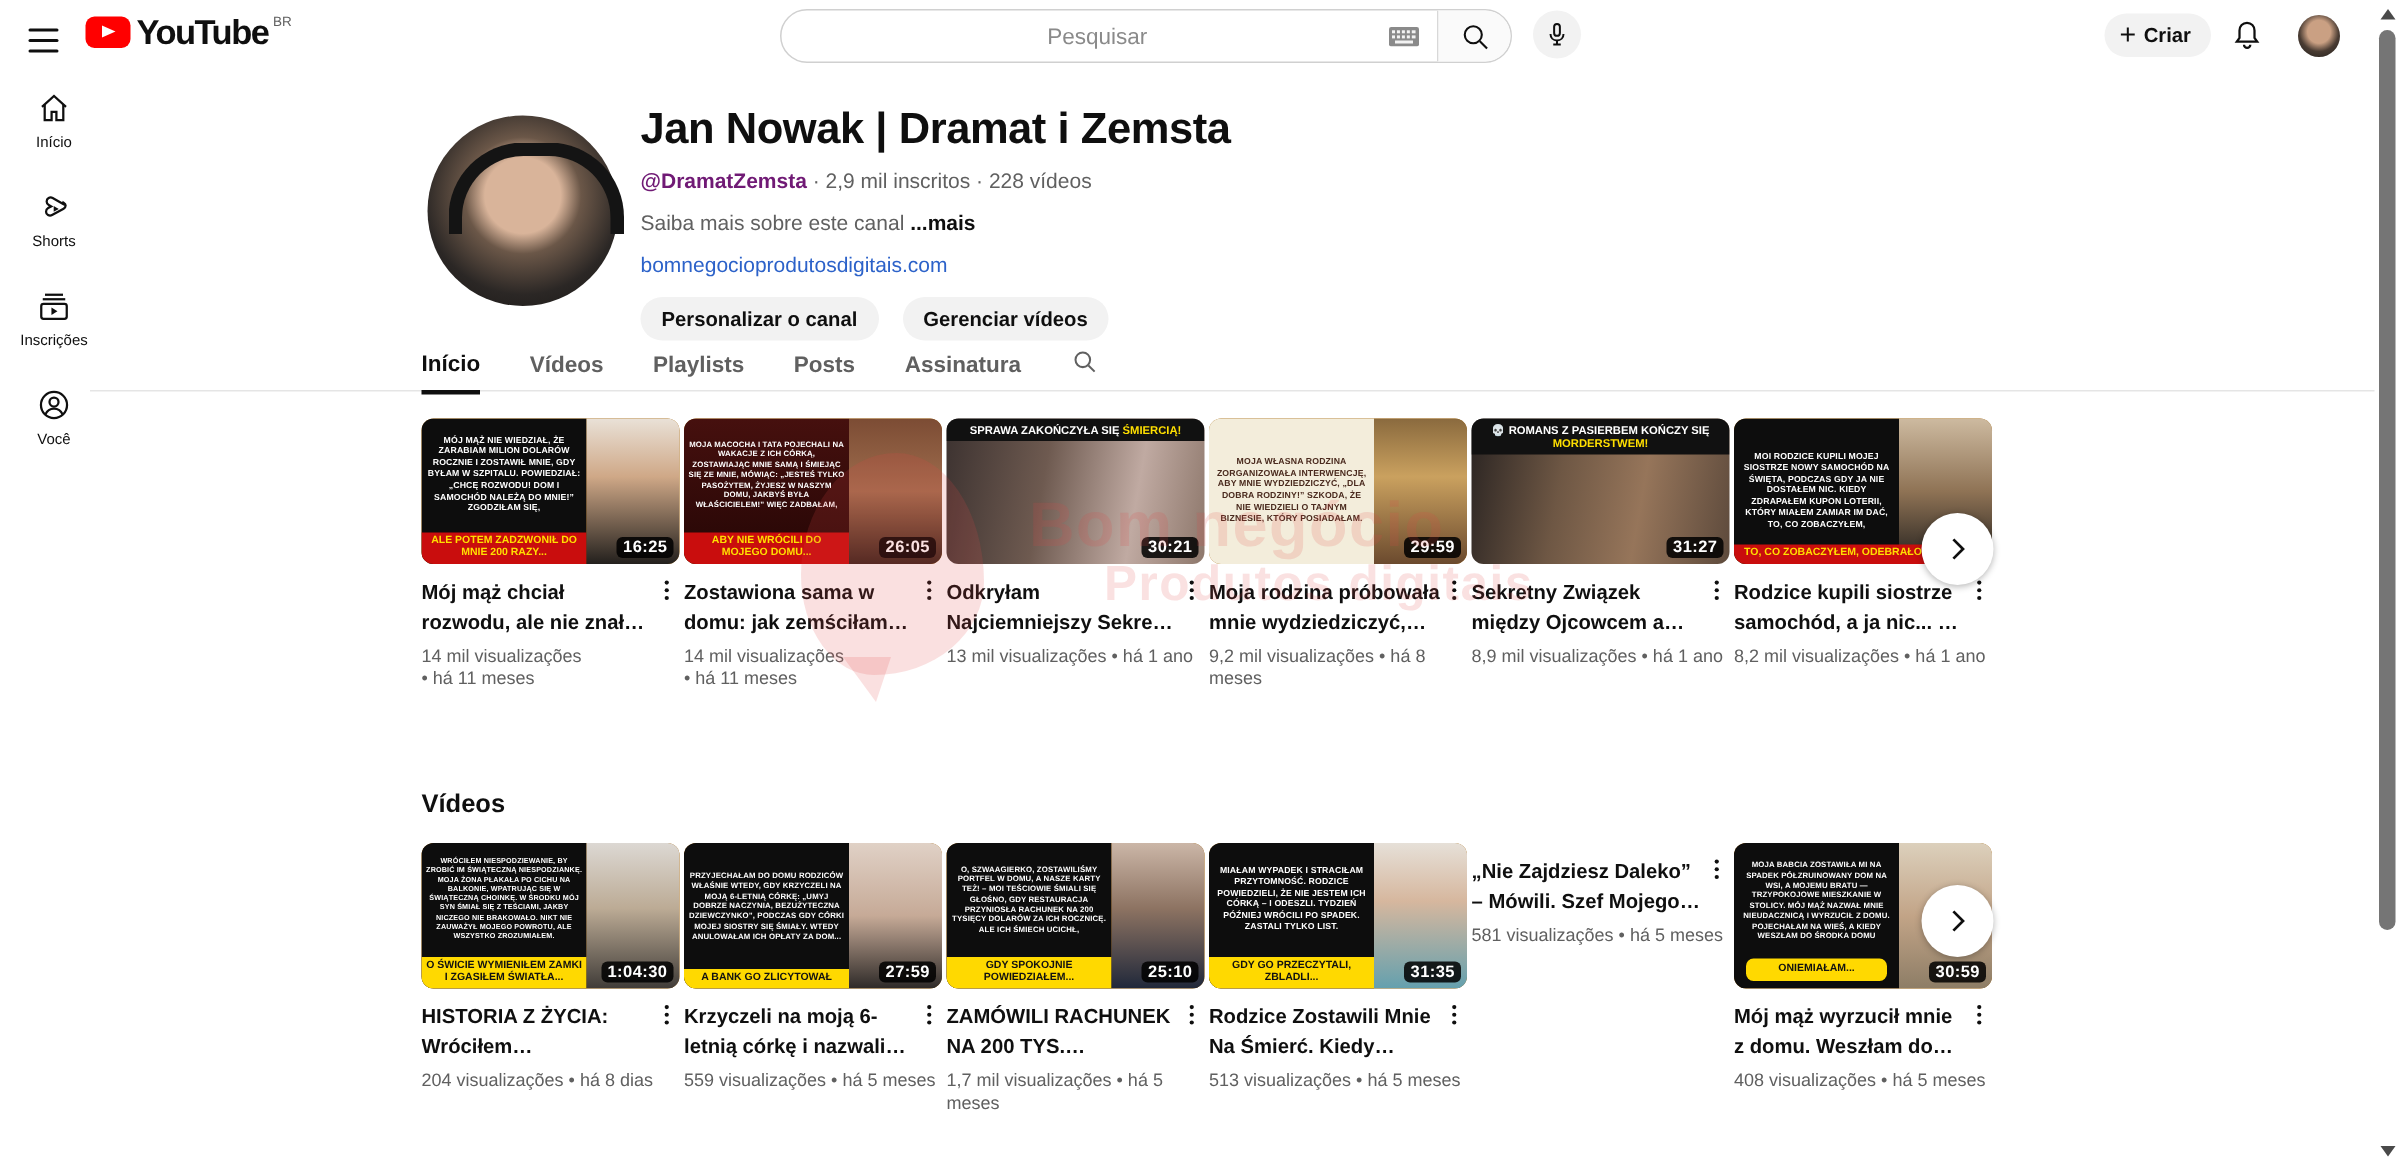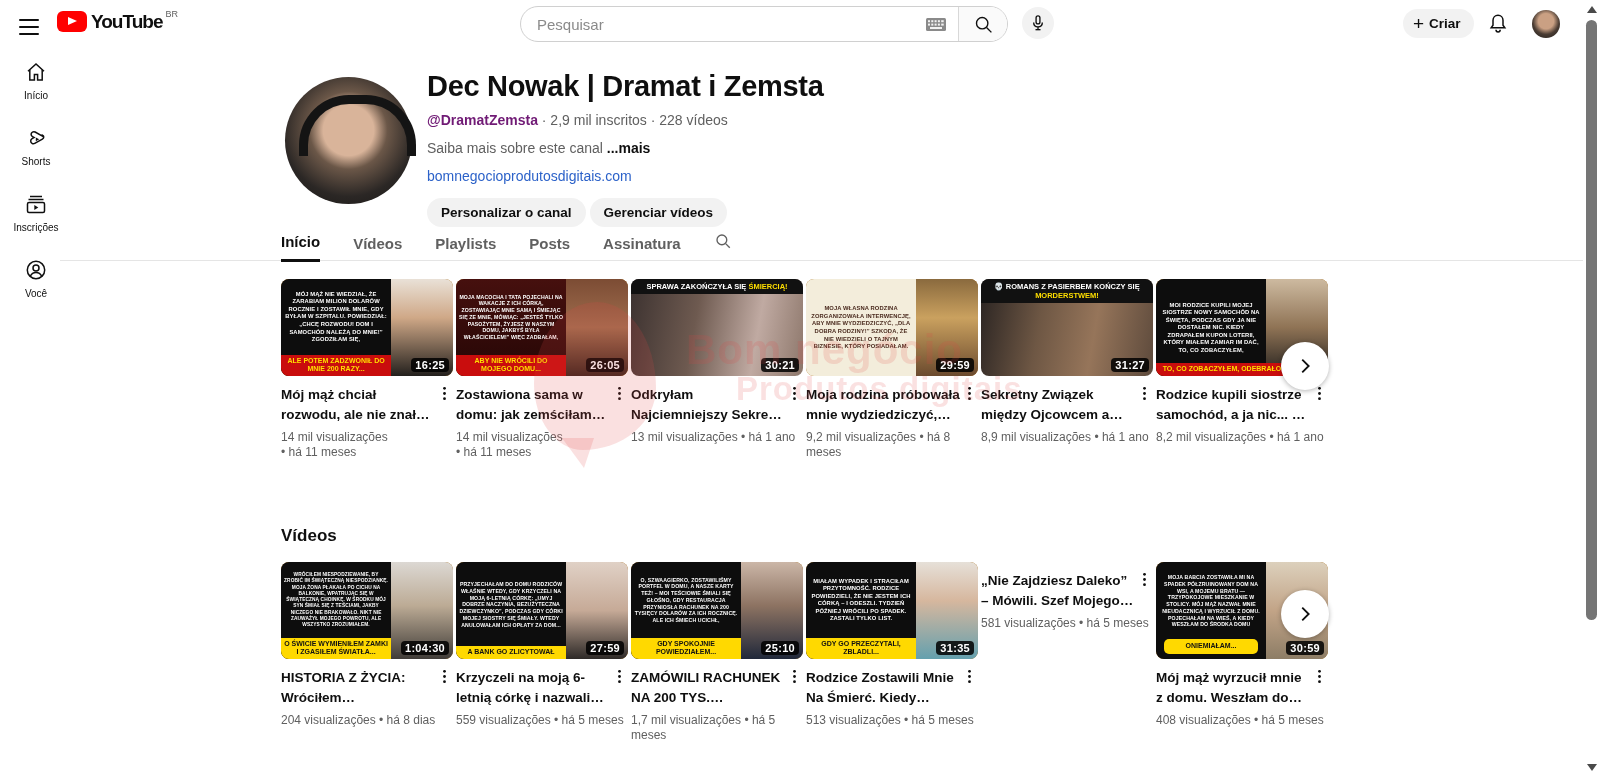--- a/index.html
+++ b/index.html
@@ -5,24 +5,24 @@
   html,body{margin:0;padding:0;background:#fff;font-family:"Liberation Sans","DejaVu Sans",sans-serif;color:#0f0f0f;}
   .stage{position:relative;width:1600px;height:775px;background:#fff;overflow:hidden;}
 
   
   .header{position:absolute;top:0;left:0;width:100%;height:48px;background:#fff;z-index:30;}
   .hamburger{position:absolute;left:19px;top:14px;width:20px;height:18px;cursor:pointer;}
   .hamburger span{display:block;height:2px;background:#0f0f0f;margin:5px 0;border-radius:1px;}
   .logo{position:absolute;left:57px;top:11px;display:flex;align-items:flex-start;cursor:pointer;}
   .logo-badge{width:30px;height:21px;background:#ff0000;border-radius:6px;position:relative;}
   .logo-badge::after{content:"";position:absolute;left:11px;top:6px;border-left:9px solid #fff;border-top:4.5px solid transparent;border-bottom:4.5px solid transparent;}
-  .logo-word{font-size:19px;font-weight:700;letter-spacing:-1px;margin-left:4px;line-height:21px;}
+  .logo-word{font-size:23px;font-weight:700;letter-spacing:-1px;margin-left:4px;line-height:21px;}
   .logo-region{font-size:9px;color:#606060;margin-left:3px;margin-top:-2px;letter-spacing:0;}
   .search-wrap{position:absolute;left:520px;top:6px;width:486px;height:34px;border:1px solid #d0d0d0;border-radius:18px;display:flex;align-items:center;background:#fff;}
-  .search-input{flex:1;border:none;outline:none;font-size:15px;padding:0 0 0 16px;color:#0f0f0f;background:transparent;font-family:inherit;}
+  .search-input{flex:1;border:none;outline:none;font-size:15px;padding:0 0 0 16px;color:#0f0f0f;background:transparent;font-family:inherit;text-align:center;}
   .search-input::placeholder{color:#8a8a8a;}
   .kbd-icon{width:20px;height:13px;margin-right:12px;}
   .search-btn{width:48px;height:34px;border-left:1px solid #d8d8d8;border-radius:0 18px 18px 0;display:flex;align-items:center;justify-content:center;background:#fafafa;cursor:pointer;}
   .mic-btn{position:absolute;left:1022px;top:7px;width:32px;height:32px;border-radius:50%;background:#f2f2f2;display:flex;align-items:center;justify-content:center;cursor:pointer;}
   .create-btn{position:absolute;left:1403px;top:9px;height:29px;padding:0 13px 0 10px;background:#f2f2f2;border-radius:15px;display:flex;align-items:center;gap:5px;cursor:pointer;}
   .create-plus{font-size:19px;font-weight:400;line-height:29px;}
   .create-label{font-size:13.5px;font-weight:600;}
   .bell{position:absolute;left:1486px;top:12px;cursor:pointer;}
   .avatar-sm{position:absolute;left:1532px;top:10px;width:28px;height:28px;border-radius:50%;cursor:pointer;background:radial-gradient(circle at 50% 40%,#caa083 0 35%,#4a3c33 60%,#1c1a18 100%);}
 
@@ -36,21 +36,21 @@
   .ch-avatar{position:absolute;left:285px;top:77px;width:127px;height:127px;border-radius:50%;
     background:radial-gradient(circle at 50% 42%,#d9b49a 0 26%,#6b5748 40%,#2b2725 68%,#161412 100%);}
   .ch-avatar::before{content:"";position:absolute;left:14px;top:18px;width:99px;height:52px;border-radius:50px 50px 0 0;border:9px solid #141414;border-bottom:none;}
   .ch-info{position:absolute;left:427px;top:68px;}
   .ch-name{font-size:29px;font-weight:700;margin:0;line-height:37px;letter-spacing:-0.3px;}
   .ch-meta{margin-top:7px;font-size:14px;color:#606060;}
   .ch-handle{color:#701a75;font-weight:600;}
   .ch-desc{margin-top:12px;font-size:14px;color:#606060;cursor:pointer;}
   .ch-more{color:#0f0f0f;font-weight:600;}
   .ch-link{margin-top:12px;font-size:14px;color:#2c62c9;cursor:pointer;}
-  .ch-btns{margin-top:14px;display:flex;gap:4px;}
+  .ch-btns{margin-top:14px;display:flex;gap:16px;}
   .pill-btn{height:29px;padding:0 14px;border-radius:15px;background:#f2f2f2;border:none;font-size:13.5px;font-weight:600;color:#0f0f0f;cursor:pointer;display:flex;align-items:center;font-family:inherit;}
 
   
   .tabs{position:absolute;left:281px;top:232px;display:flex;align-items:center;gap:33px;z-index:5;}
   .tab{font-size:15px;font-weight:600;color:#606060;padding-bottom:9px;cursor:pointer;}
   .tab.active{color:#0f0f0f;border-bottom:3px solid #0f0f0f;}
   .tab-search{padding-bottom:9px;cursor:pointer;}
   .tabs-divider{position:absolute;left:60px;top:260px;width:1540px;height:1px;background:rgba(0,0,0,0.1);}
 
   
@@ -177,21 +177,21 @@
           <circle cx="12" cy="12" r="8.7"></circle>
           <circle cx="12" cy="10" r="3"></circle>
           <path d="M6.2 18.3c1.2-2.6 3.2-3.9 5.8-3.9s4.6 1.3 5.8 3.9"></path>
         </svg>
       <span class="side-label">Você</span>
     </div>
   </div>
 
   <div class="ch-avatar"></div>
   <div class="ch-info">
-    <h1 class="ch-name">Dec Nowak | Dramat i Zemsta</h1>
+    <h1 class="ch-name">Jan Nowak | Dramat i Zemsta</h1>
     <div class="ch-meta">
       <span class="ch-handle">@DramatZemsta</span><span> · 2,9 mil inscritos · 228 vídeos</span>
     </div>
     <div class="ch-desc">
       <span>Saiba mais sobre este canal </span><span class="ch-more">...mais</span>
     </div>
     <div class="ch-link">bomnegocioprodutosdigitais.com</div>
     <div class="ch-btns">
       <button class="pill-btn">Personalizar o canal</button>
       <button class="pill-btn">Gerenciar vídeos</button>

